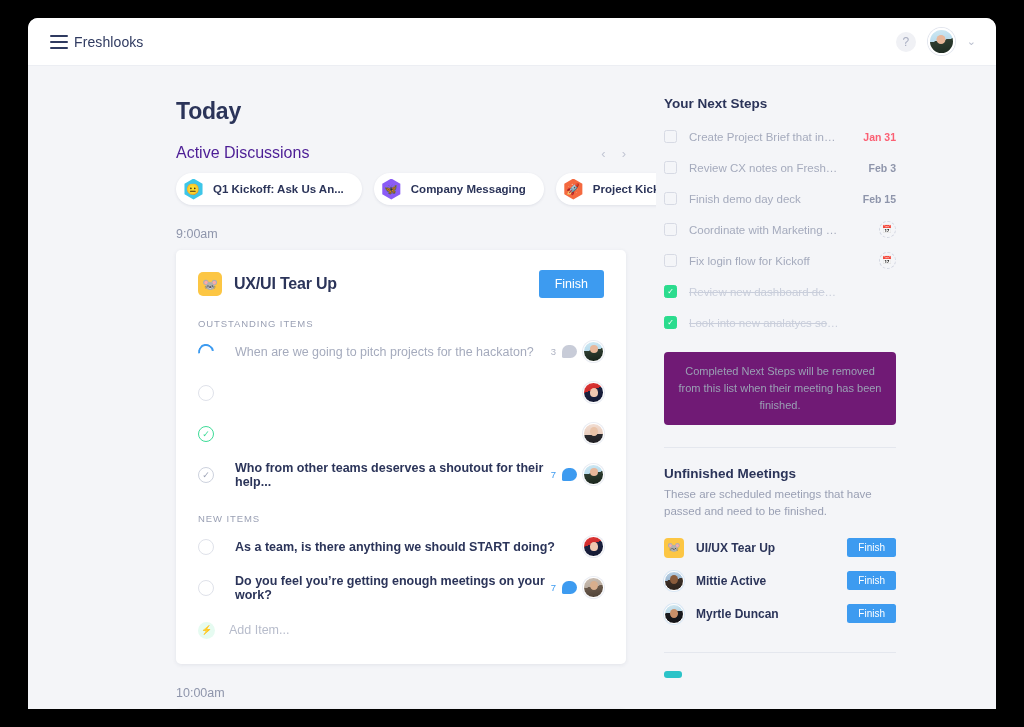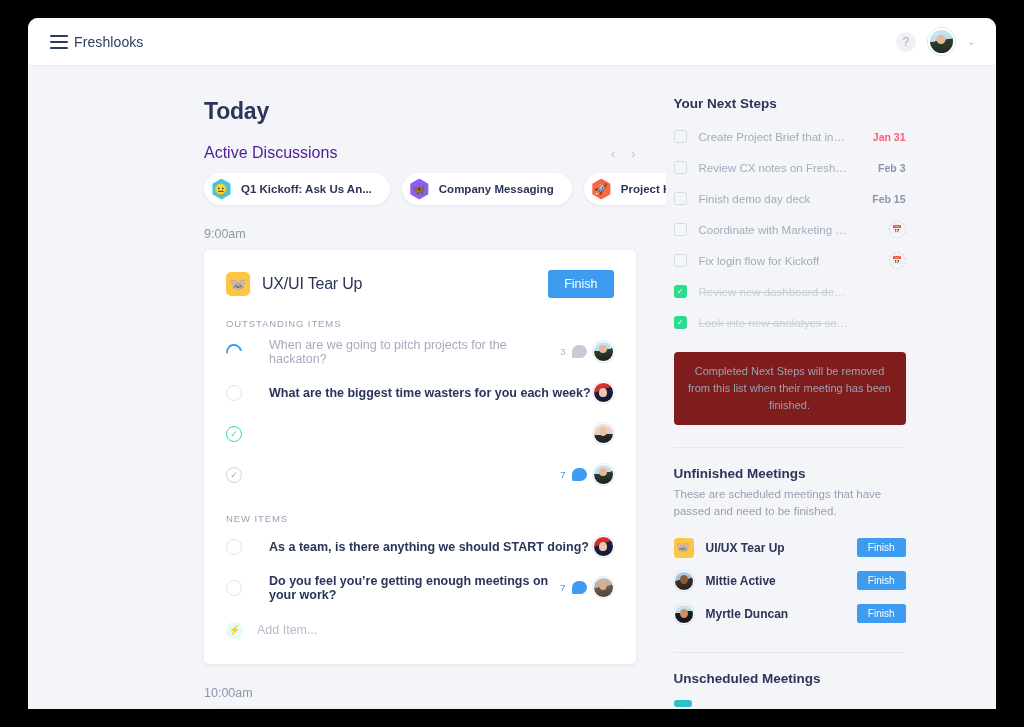--- a/index.html
+++ b/index.html
@@ -52,21 +52,21 @@
   }
   .avatar-top::after{
     content:""; position:absolute; left:50%; top:20%;
     width:9px;height:9px;border-radius:50%;
     background:#e8b79a; transform:translateX(-50%);
   }
   .chev {
     color:#b9bece; font-size:11px; cursor:pointer; user-select:none;
   }
   
-  .body-wrap { display:flex; height: calc(691px - 48px); padding-left: 28px; }
+  .body-wrap { display:flex; height: calc(691px - 48px); }
   .main-col {
     width: 628px;
     padding: 32px 0 0 20px;
     overflow:hidden;
   }
   .page-title {
     font-size: 23px; font-weight: bold; color:#2b3459;
     margin-left:128px; letter-spacing:-.2px;
   }
   .main-inner { margin-left:128px; margin-right:30px; }
@@ -99,21 +99,21 @@
     background:#fff; border-radius:5px; margin-top:9px;
     box-shadow:0 1px 4px rgba(40,50,90,.09);
     padding:20px 22px 16px 22px;
   }
   .card-head { display:flex; align-items:center; }
   .card-emoji {
     width:24px;height:24px;border-radius:5px;
     background:#fcc644; display:flex;align-items:center;justify-content:center;
     font-size:13px;
   }
-  .card-title { font-size:16px;font-weight:normal;color:#2b3459;margin-left:12px;letter-spacing:-.2px;}
+  .card-title { font-size:16px;font-weight:bold;color:#2b3459;margin-left:12px;letter-spacing:-.2px;}
   .btn-finish {
     margin-left:auto; background:#3d9bf0; color:#fff;
     border:none; border-radius:3px;
     font-size:12.5px; padding:7px 16px; cursor:pointer;
     font-family:inherit;
   }
   .group-label {
     font-size:9.5px; color:#9aa0b4; letter-spacing:.9px;
     margin-top:20px; font-weight:400;
   }
@@ -127,21 +127,21 @@
     transform:rotate(35deg);
   }
   .ck.done-green {
     border:1.7px solid #3ddc97; color:#3ddc97;
     display:flex;align-items:center;justify-content:center;font-size:9px;
   }
   .ck.done-grey {
     border:1.7px solid #cdd2de; color:#9aa0b4;
     display:flex;align-items:center;justify-content:center;font-size:9px;
   }
-  .item-text { margin-left:27px; font-size:12.5px; }
+  .item-text { margin-left:21px; font-size:12.5px; }
   .item-text.bold { font-weight:bold; color:#2b3459; }
   .item-text.muted { color:#a5abbd; }
   .item-right { margin-left:auto; display:flex;align-items:center;gap:6px; }
   .cnt { font-size:9.5px; }
   .cnt.grey{color:#aeb3c3;} .cnt.blue{color:#3d9bf0;}
   .bubble { width:15px;height:13px;border-radius:7px 7px 7px 2px; }
   .bubble.grey{background:#c8ccd8;} .bubble.blue{background:#3d9bf0;}
   .av {
     width:21px;height:21px;border-radius:50%;flex:none;
     border:1.5px solid #fff; box-shadow:0 0 0 1px #e9ecf3;
@@ -183,21 +183,21 @@
   .ns-text { margin-left:12px;font-size:11.5px;color:#a5abbd;white-space:nowrap;overflow:hidden;text-overflow:ellipsis;max-width:150px;}
   .ns-text.struck { text-decoration:line-through;color:#c9cedb; }
   .ns-date { margin-left:auto;font-size:10.5px;font-weight:bold; }
   .ns-date.red{color:#fb5f73;} .ns-date.grey{color:#8e95ab;}
   .cal-circle {
     margin-left:auto;width:17px;height:17px;border-radius:50%;
     border:1px dashed #d2d6e1;display:flex;align-items:center;justify-content:center;
     color:#c2c6d4;font-size:8px;
   }
   .note {
-    background:#7f1d1d;border-radius:4px;padding:11px 14px;margin-top:14px;
+    background:#701a75;border-radius:4px;padding:11px 14px;margin-top:14px;
     font-size:11px;color:#9aa0b4;line-height:1.55;text-align:center;
   }
   .divider { height:1px;background:#e4e7ee;margin:22px 0 0 0; }
   .mt-item { display:flex;align-items:center;height:33px; }
   .mt-emoji {
     width:20px;height:20px;border-radius:4px;background:#fcc644;
     display:flex;align-items:center;justify-content:center;font-size:11px;flex:none;
   }
   .mt-av {
     width:20px;height:20px;border-radius:50%;flex:none;
@@ -273,35 +273,35 @@
             <div class="item-text muted">When are we going to pitch projects for the hackaton?</div>
             <div class="item-right">
               <div class="cnt grey">3</div>
               <div class="bubble grey"></div>
               <div class="av p1"></div>
             </div>
           </div>
 
           <div class="item">
             <div class="ck open"></div>
-            <div class="item-text bold">What are the biggest time wasters for you each week?</div>
             <div class="item-right">
               <div class="av p2"></div>
             </div>
           </div>
 
           <div class="item">
             <div class="ck done-green">✓</div>
             <div class="item-right">
               <div class="av p3"></div>
             </div>
           </div>
 
           <div class="item">
             <div class="ck done-grey">✓</div>
+            <div class="item-text bold">Who from other teams deserves a shoutout for their help...</div>
             <div class="item-right">
               <div class="cnt blue">7</div>
               <div class="bubble blue"></div>
               <div class="av p1"></div>
             </div>
           </div>
 
           <div class="group-label">NEW ITEMS</div>
 
           <div class="item">
@@ -398,20 +398,19 @@
               <div class="mt-av av p6"></div>
               <div class="mt-name">Myrtle Duncan</div>
               <button class="btn-sm">Finish</button>
             </div>
           </div>
         </div>
 
         <div class="divider"></div>
 
         <div style="margin-top:18px">
-          <div class="rc-title">Unscheduled Meetings</div>
           <div class="teal-chip"></div>
         </div>
       </div>
     </div>
 
   </div>
 </div>
 
 </body></html>

